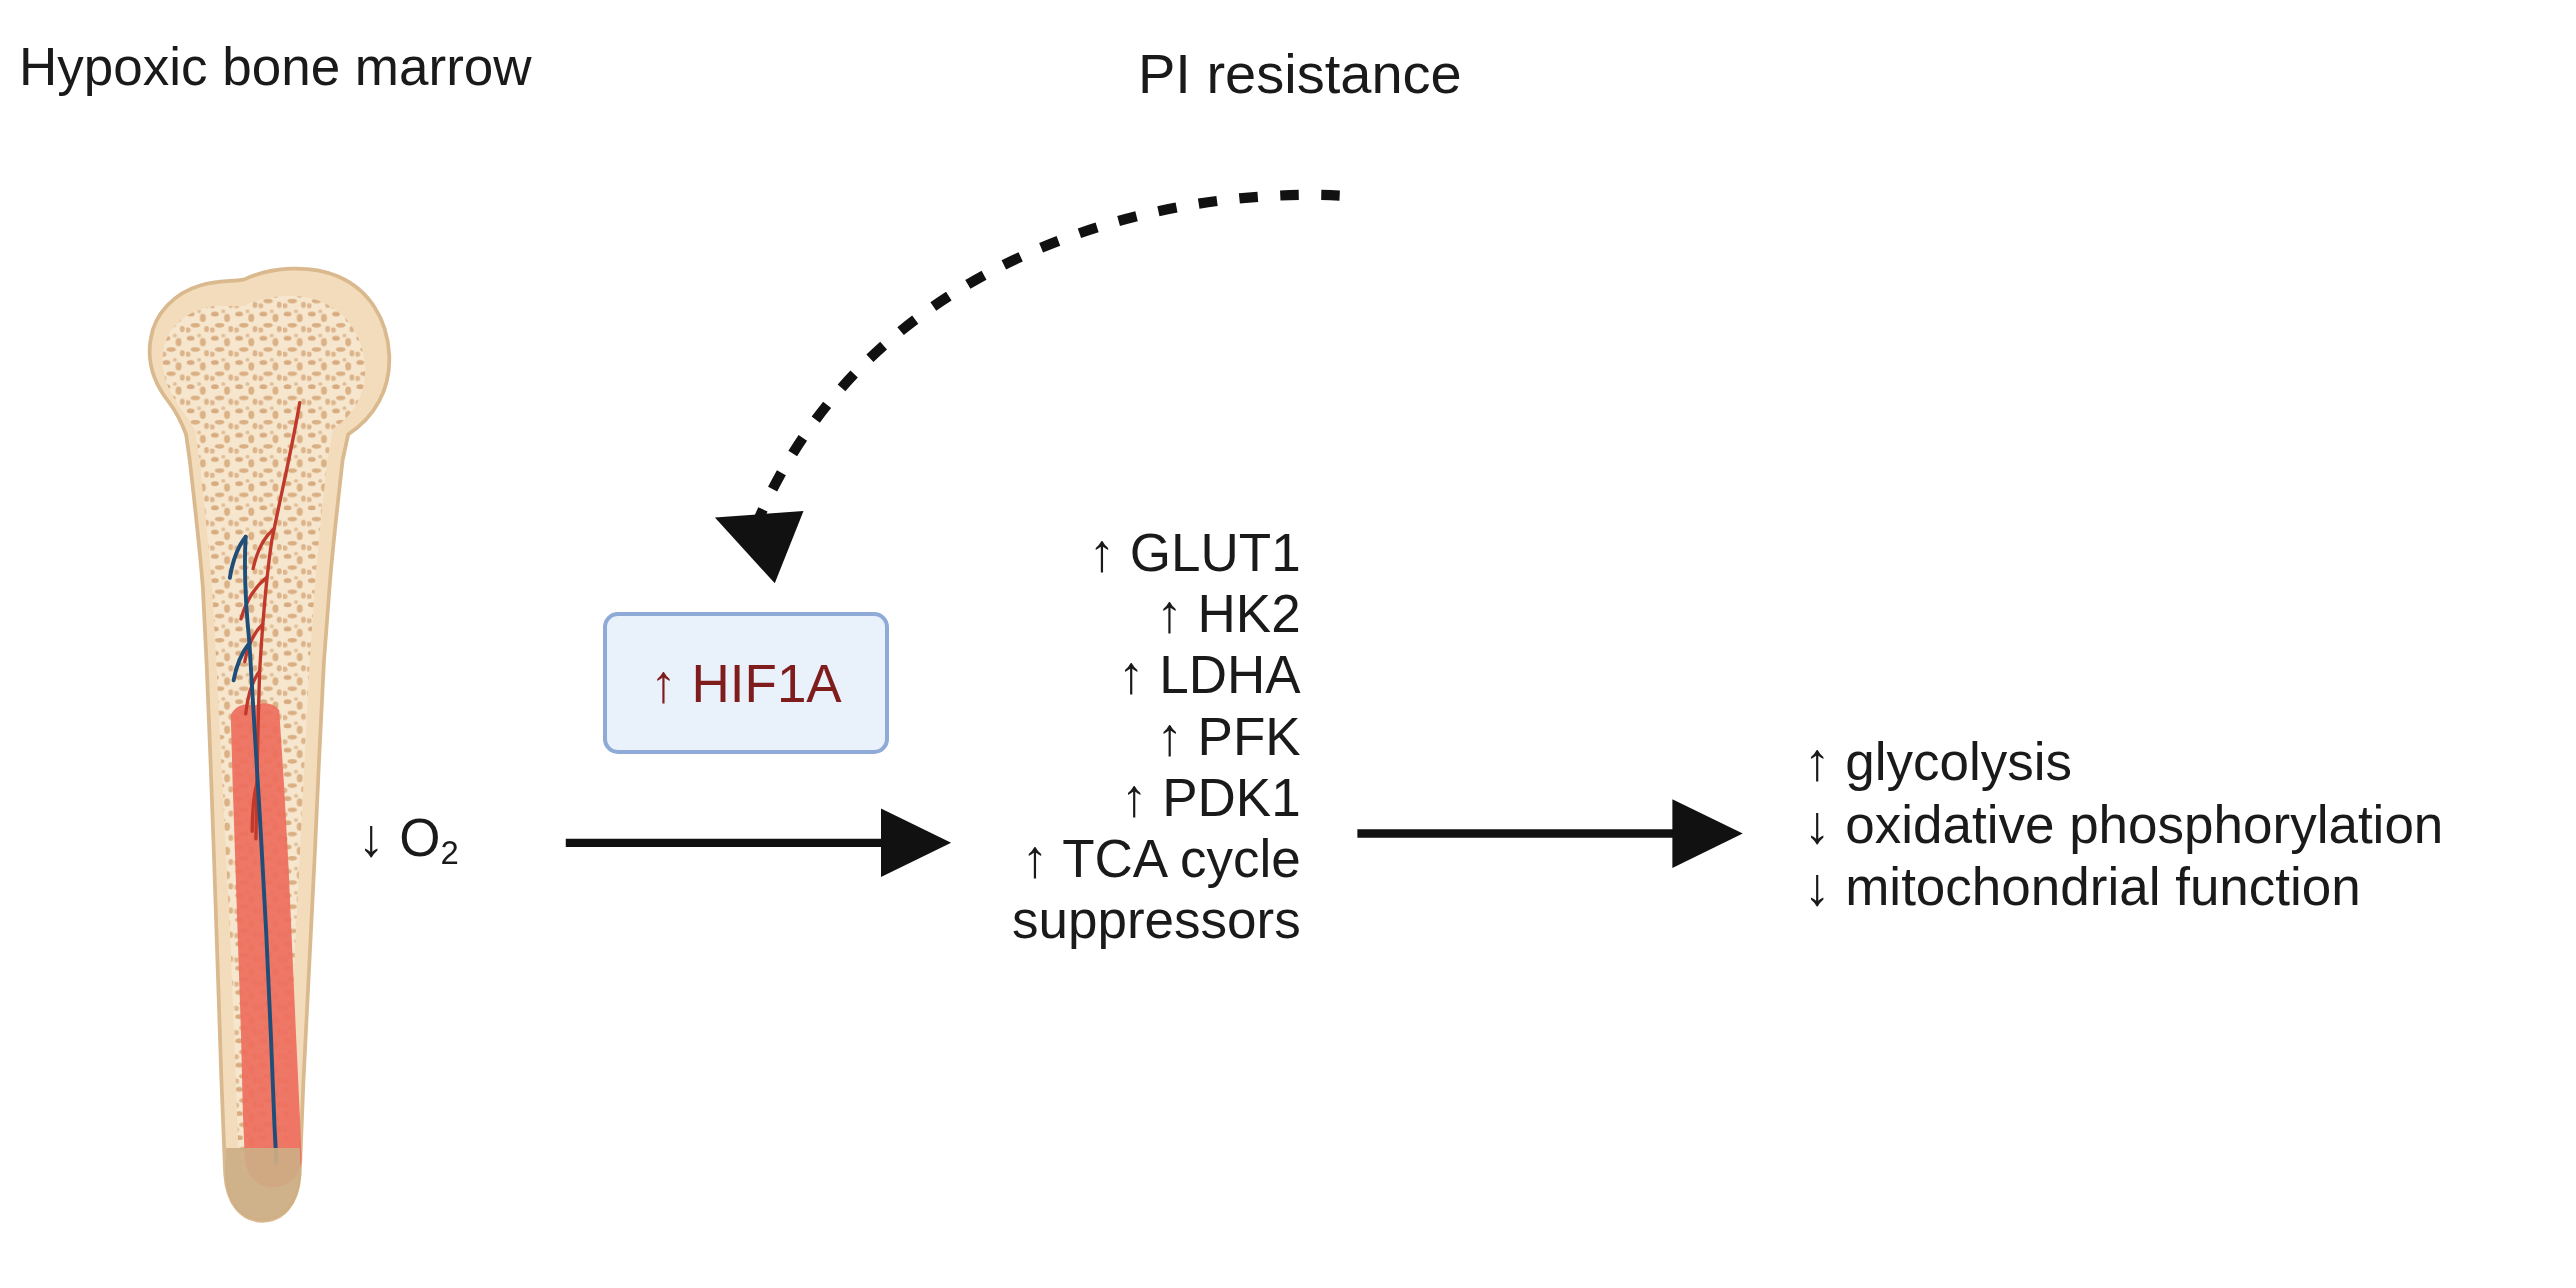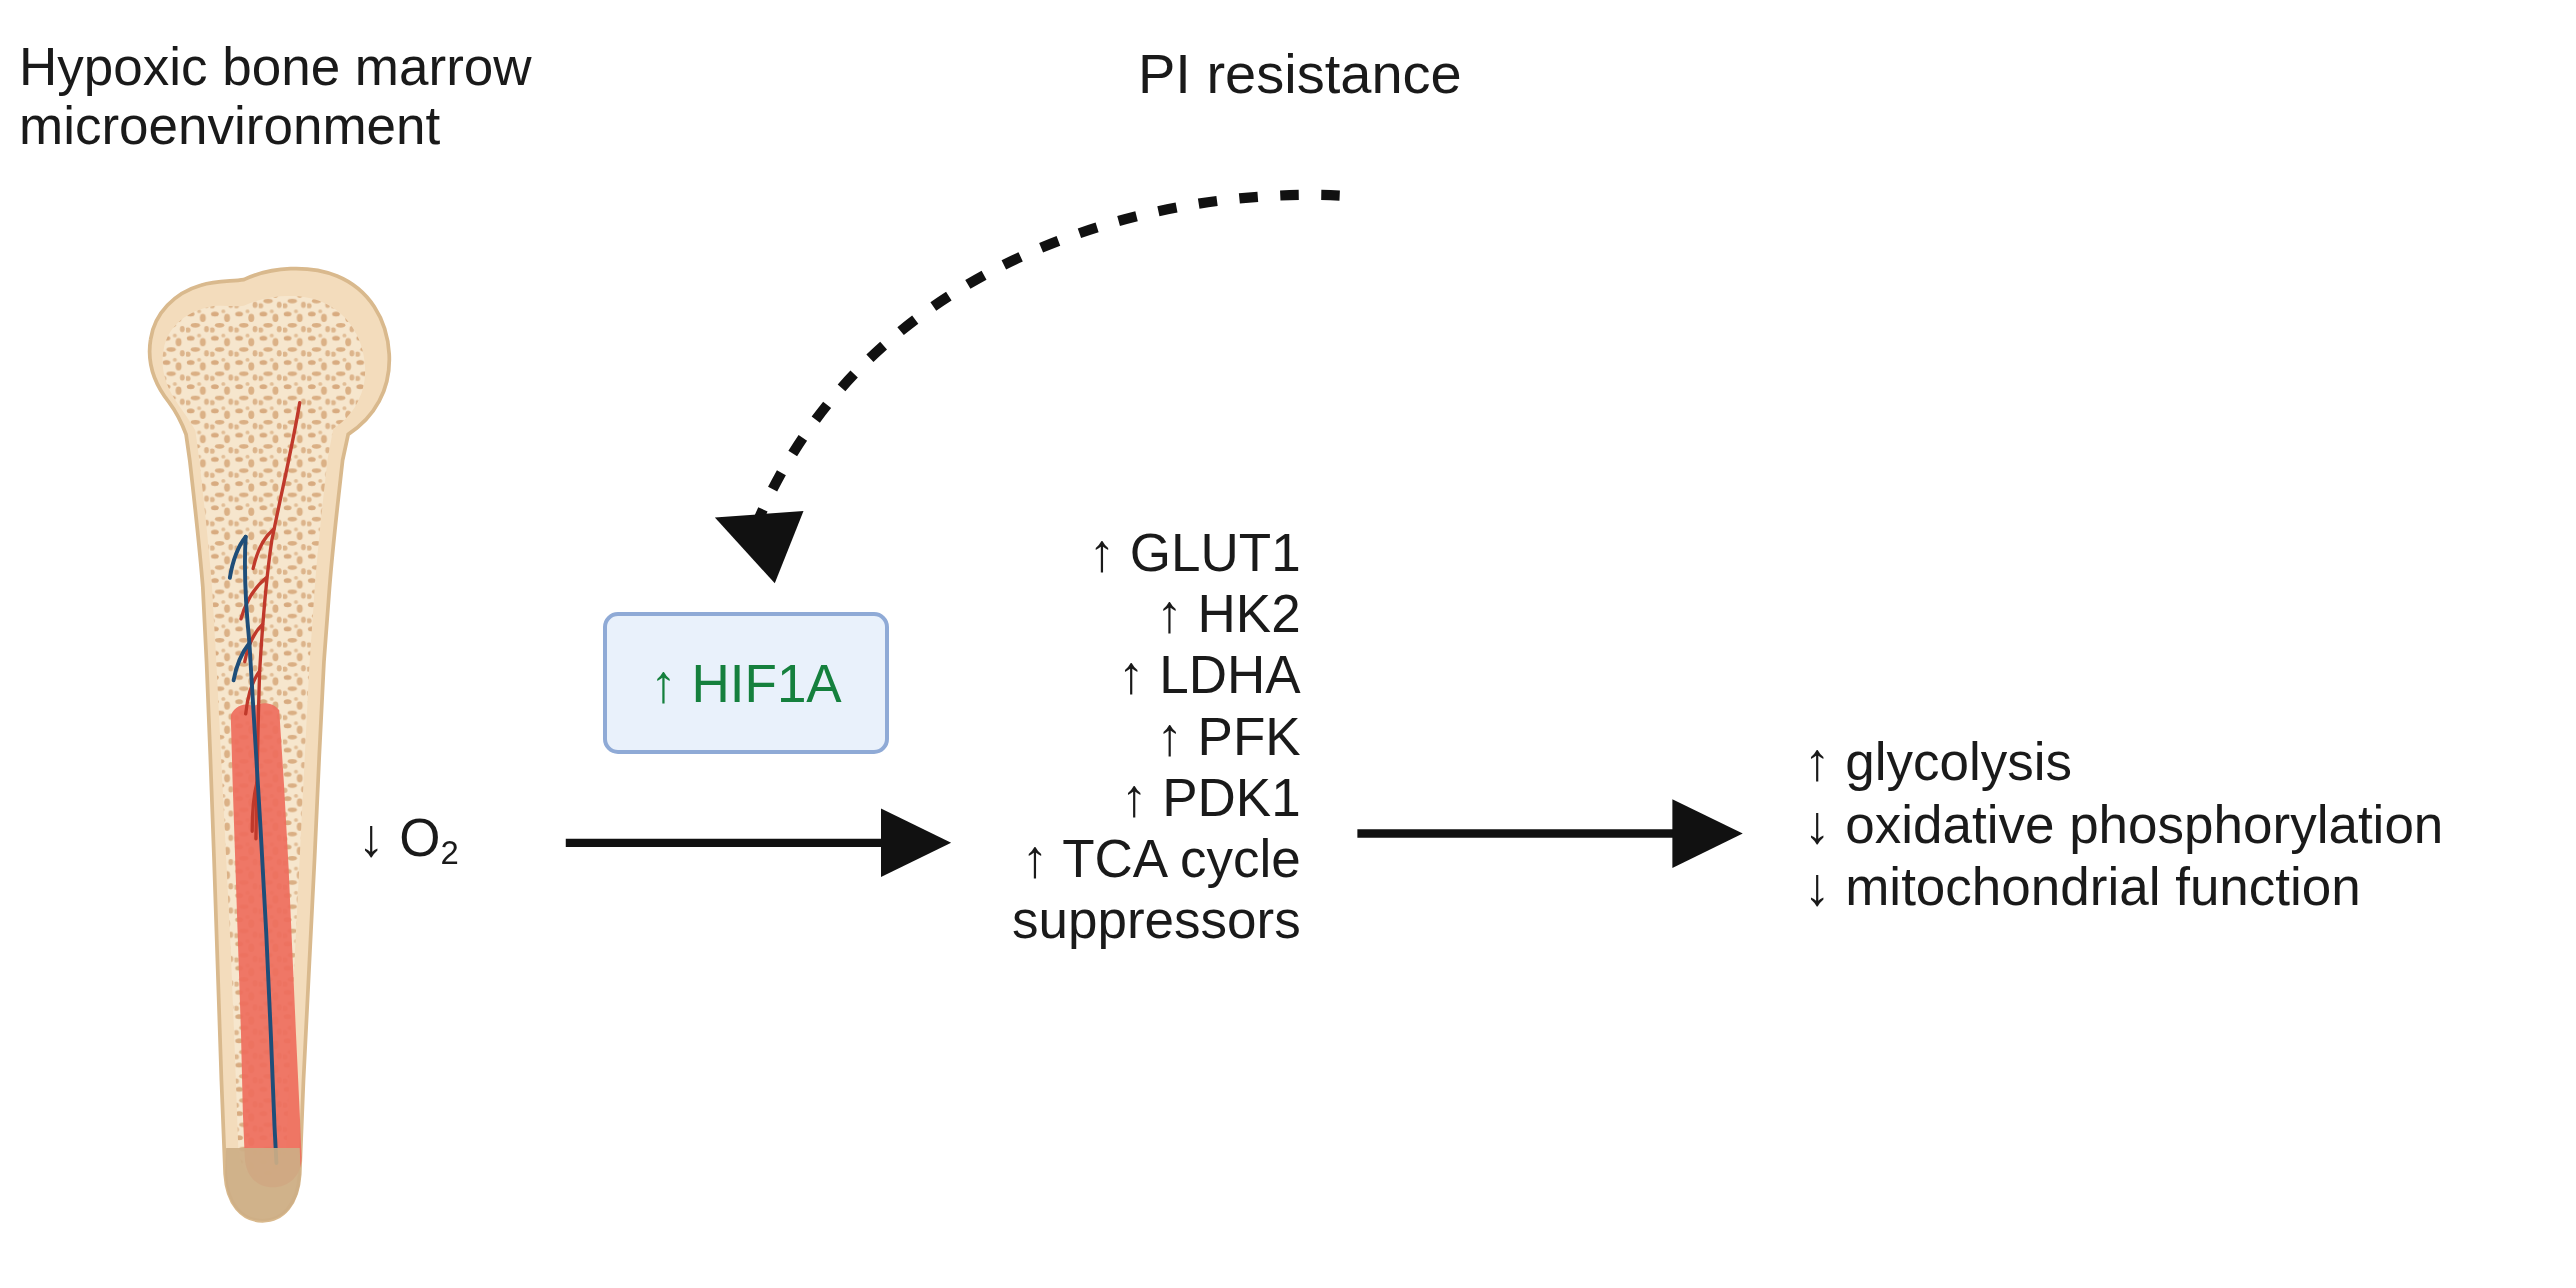--- a/index.html
+++ b/index.html
@@ -66,21 +66,21 @@
   #hif1a-label {
     position: absolute;
     left: 0;
     top: 0;
     width: 100%;
     height: 100%;
     display: flex;
     align-items: center;
     justify-content: center;
     font-size: 53px;
-    color: #15803d;
+    color: #7f1d1d;
     font-family: "Liberation Sans", sans-serif;
   }
 
   
   #gene-list {
     position: absolute;
     left: 1012px;
     top: 522px;
     font-size: 53px;
     line-height: 1.155;
@@ -119,21 +119,21 @@
     top: 261px;
     width: 373px;
     height: 1025px;
   }
 </style>
 </head>
 <body>
 
 <div id="canvas">
 
-  <div class="txt" id="title-hypoxia"><span>Hypoxic bone marrow</span><br><span>microenvironment</span></div>
+  <div class="txt" id="title-hypoxia"><span>Hypoxic bone marrow</span><br></div>
 
   <div class="txt" id="label-pi-resistance">PI resistance</div>
 
   <svg id="bone-illustration" viewBox="0 0 400 1100">
     <defs>
       <clipPath id="clip-bone-inner">
         <path d="M166,20 C196,6 236,4 266,16 C300,30 320,62 322,100
                  C324,138 306,168 278,186 L272,214
                  C268,250 262,300 258,350
                  L252,430 L247,530 L242,640 L236,760 L230,880

